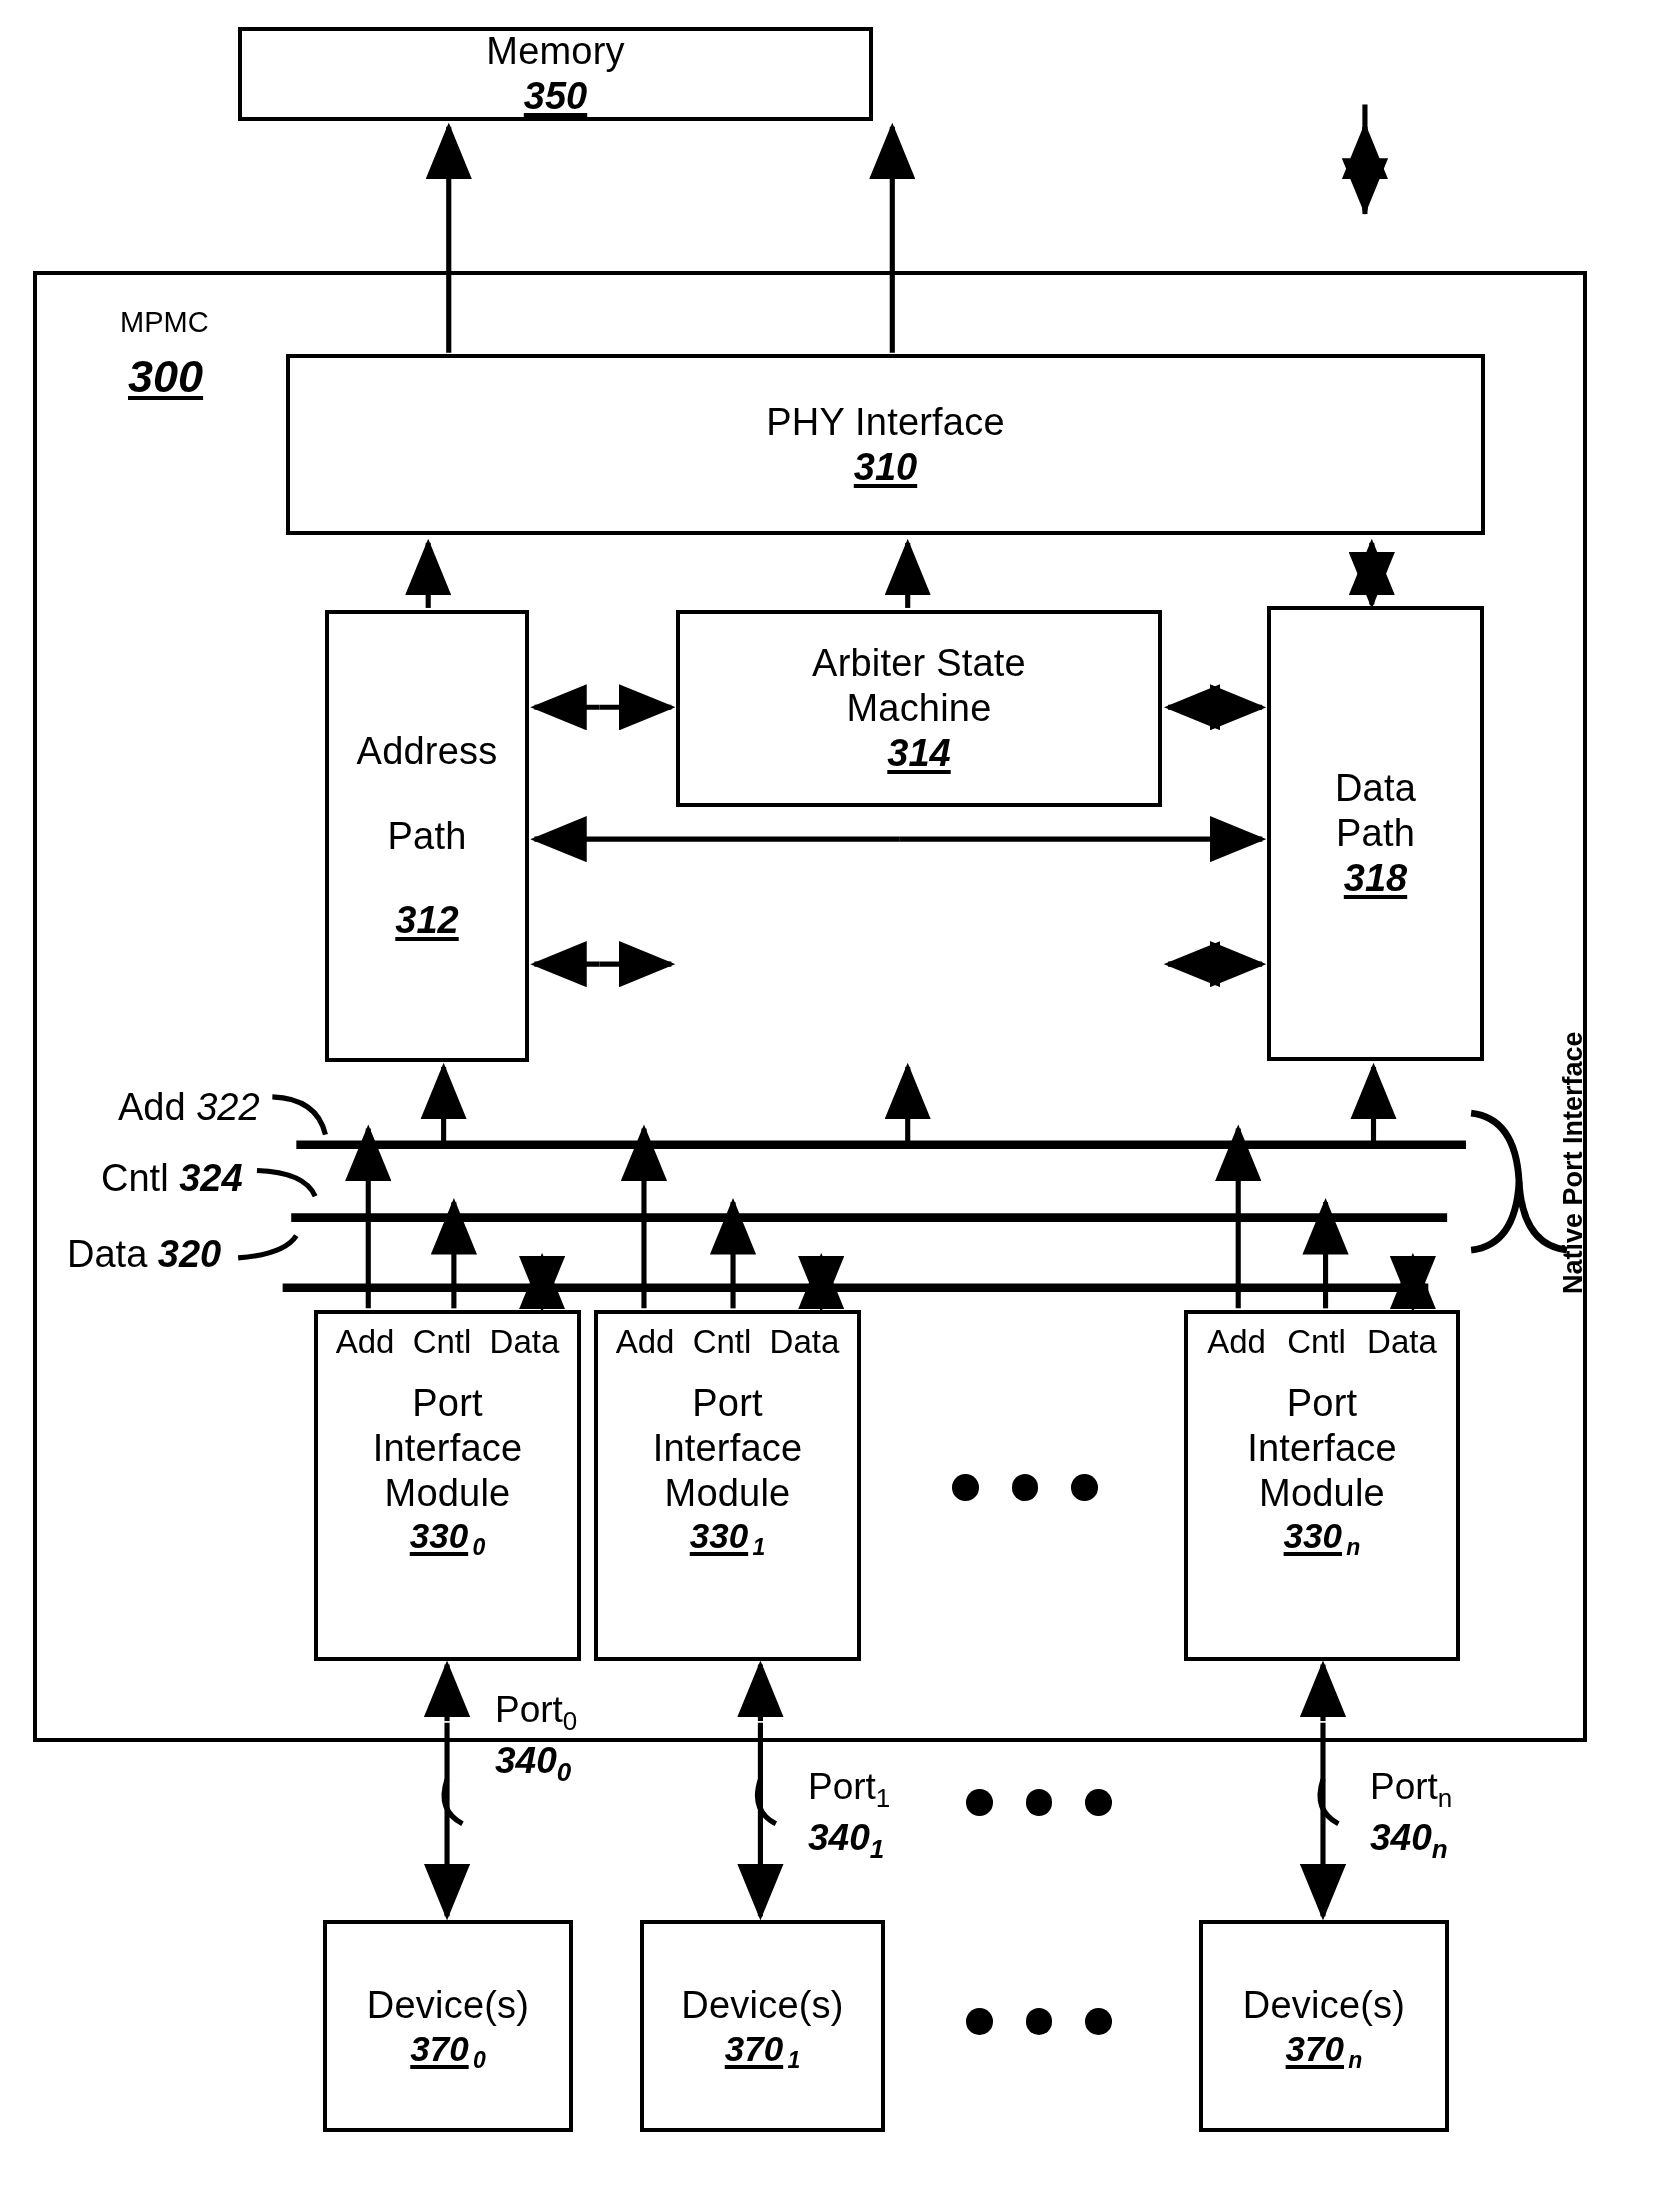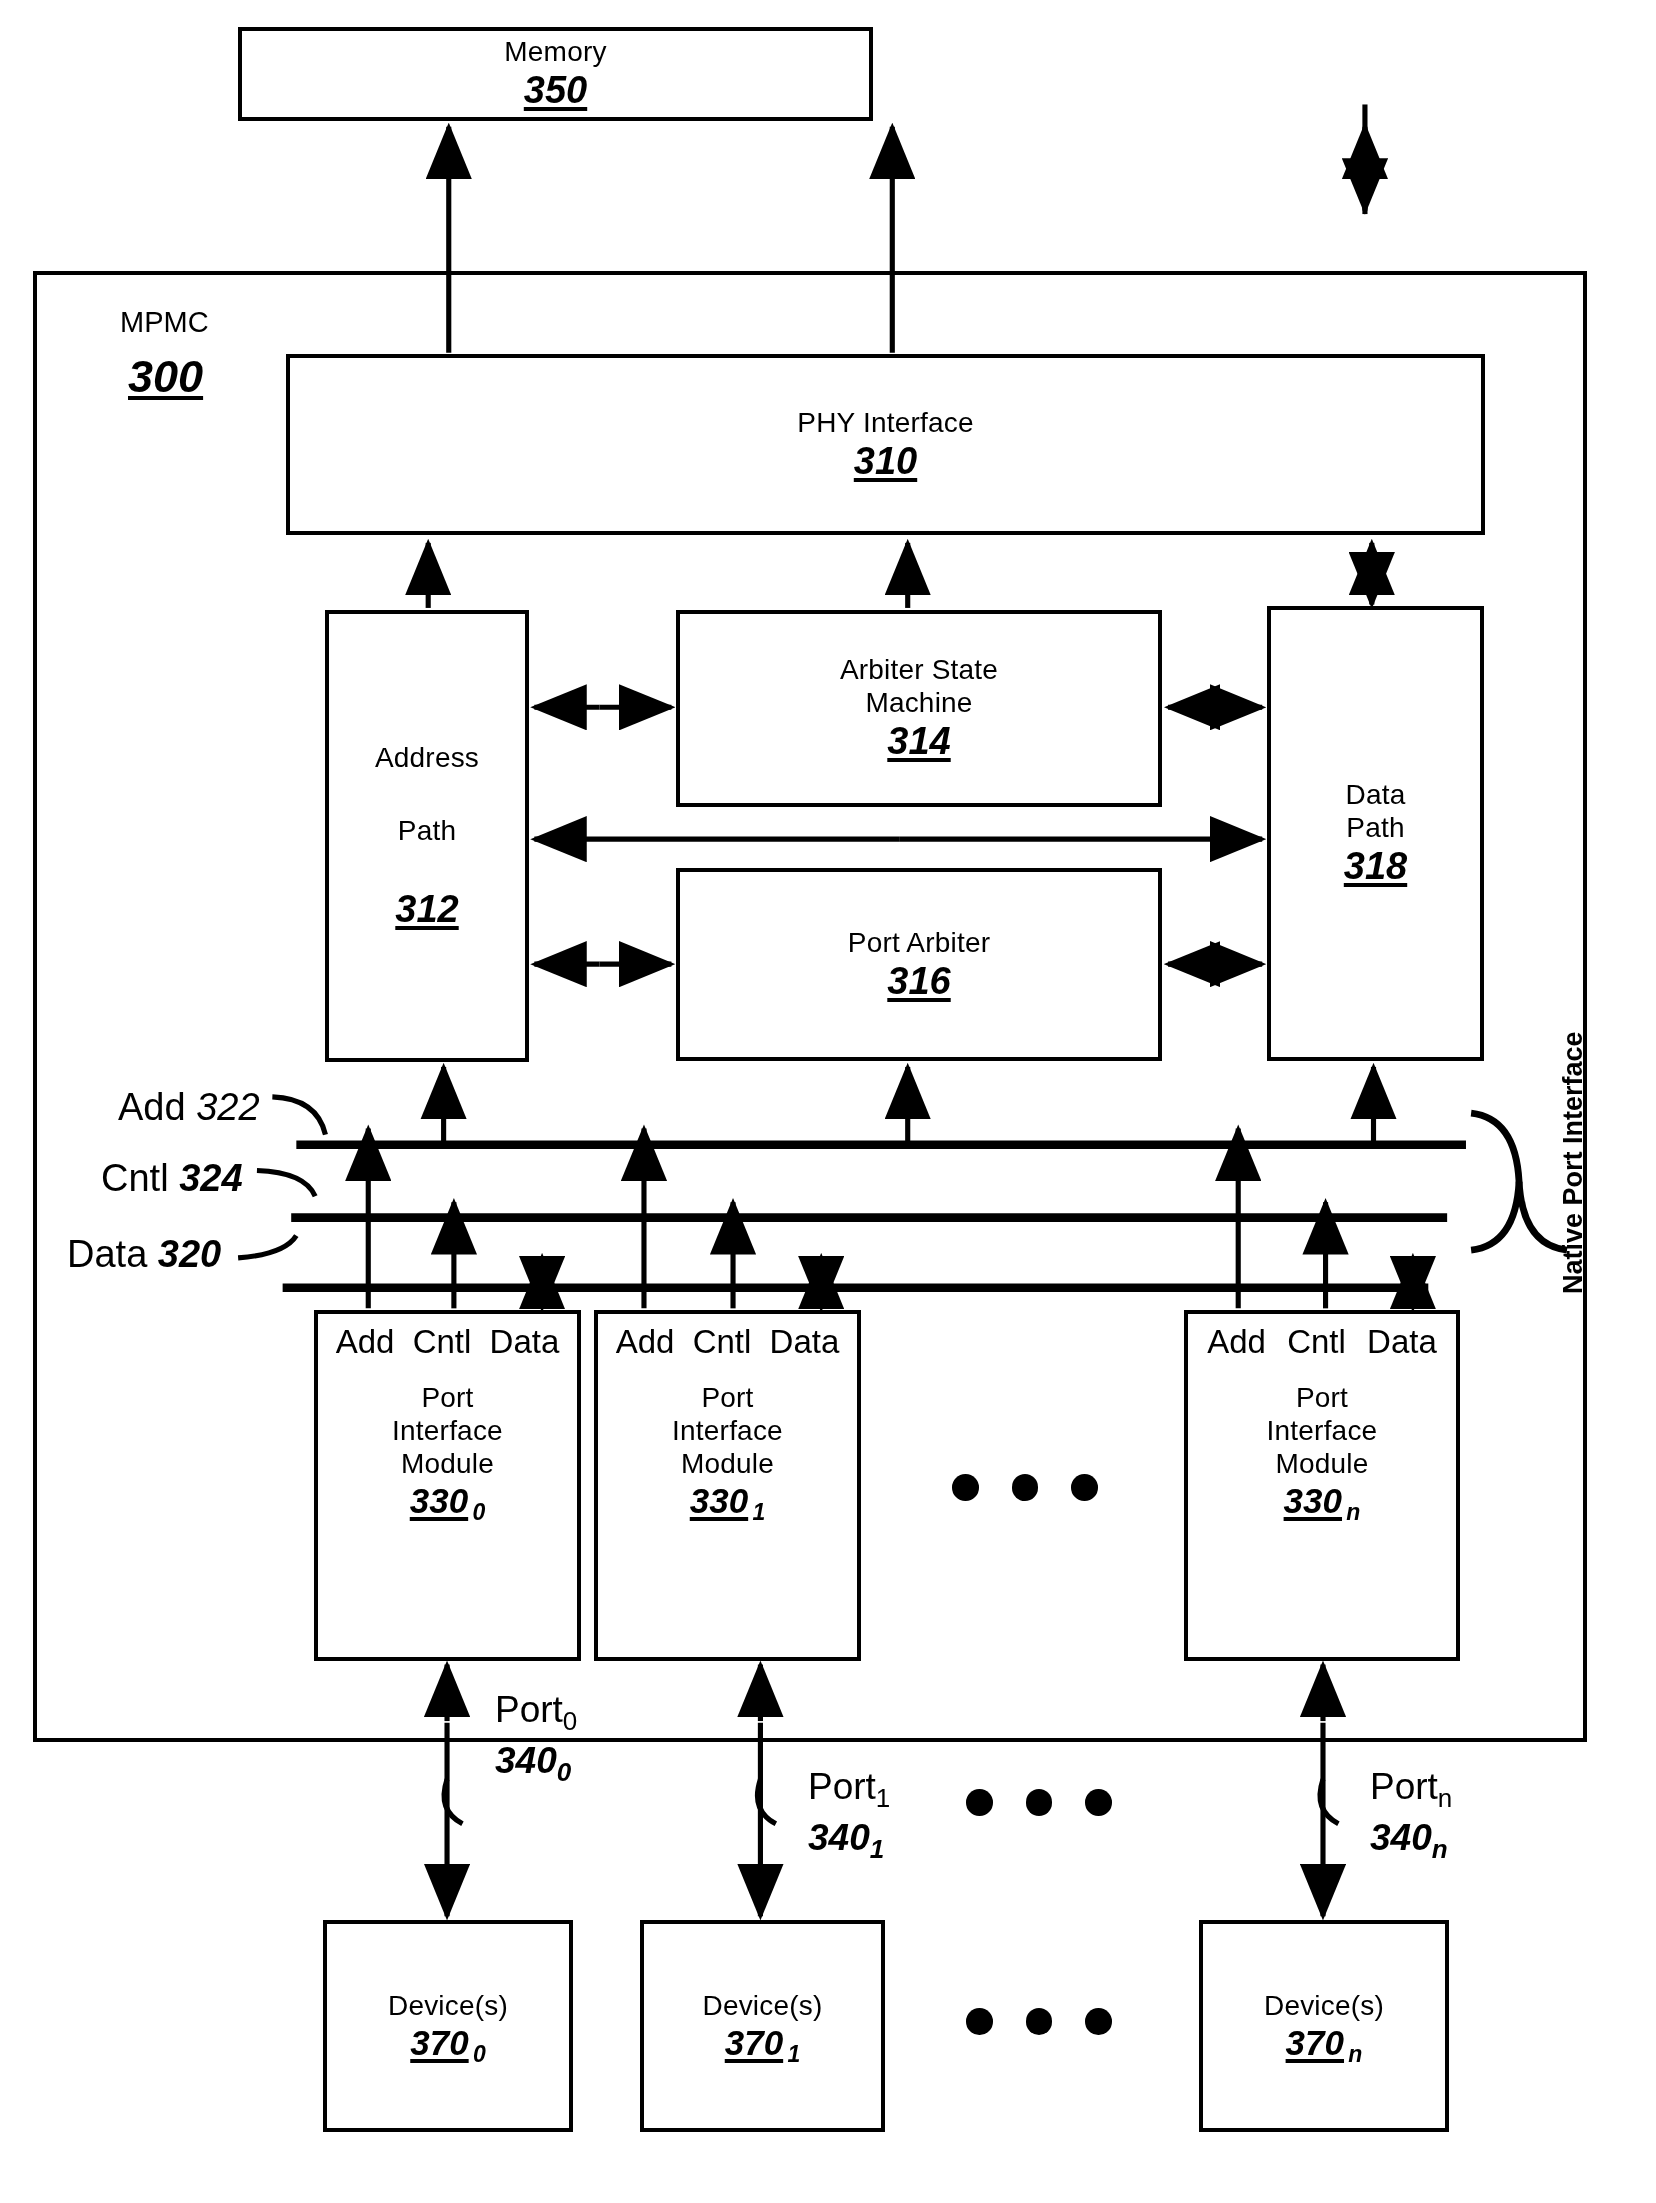--- a/index.html
+++ b/index.html
@@ -30,21 +30,21 @@
     text-align: center;
     line-height: 1.18;
   }
   .outer {
     position: absolute;
     border: 4.3px solid #000;
     background: transparent;
     box-sizing: border-box;
   }
   .lbl {
-    font-size: 28px;
+    font-size: 38px;
     letter-spacing: 0.2px;
     white-space: nowrap;
   }
   .ref {
     font-size: 38px;
     font-style: italic;
     font-weight: bold;
     text-decoration: underline;
     text-underline-offset: 4.3px;
     text-decoration-thickness: 4.3px;
@@ -156,24 +156,20 @@
     <div class="lbl">Path</div>
     <div class="ref">312</div>
   </div>
 
   <div class="box" style="left:676px; top:610px; width:486px; height:197px;">
     <div class="lbl">Arbiter State</div>
     <div class="lbl">Machine</div>
     <div class="ref">314</div>
   </div>
 
-  <div class="box" style="left:676px; top:868px; width:486px; height:193px;">
-    <div class="lbl">Port Arbiter</div>
-    <div class="ref">316</div>
-  </div>
 
   <div class="box" style="left:1267px; top:606px; width:217px; height:455px;">
     <div class="lbl">Data</div>
     <div class="lbl">Path</div>
     <div class="ref">318</div>
   </div>
 
   <svg class="svgl" style="left:0; top:0;" width="1657" height="2204" viewBox="0 0 1935 2574">
     <defs>
       <marker id="ah" markerWidth="11" markerHeight="9" refX="10.2" refY="4.5" orient="auto" markerUnits="strokeWidth">

